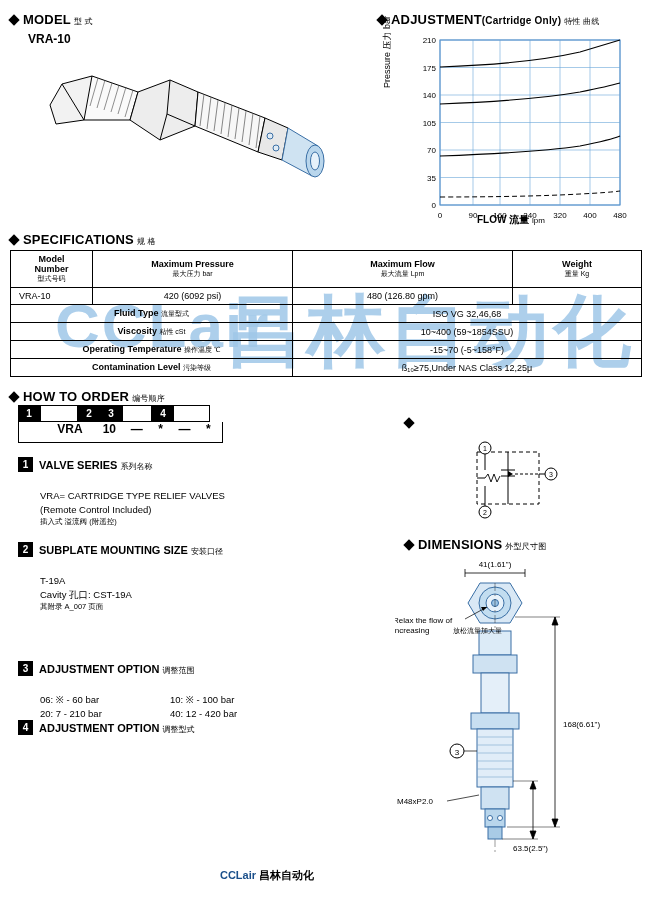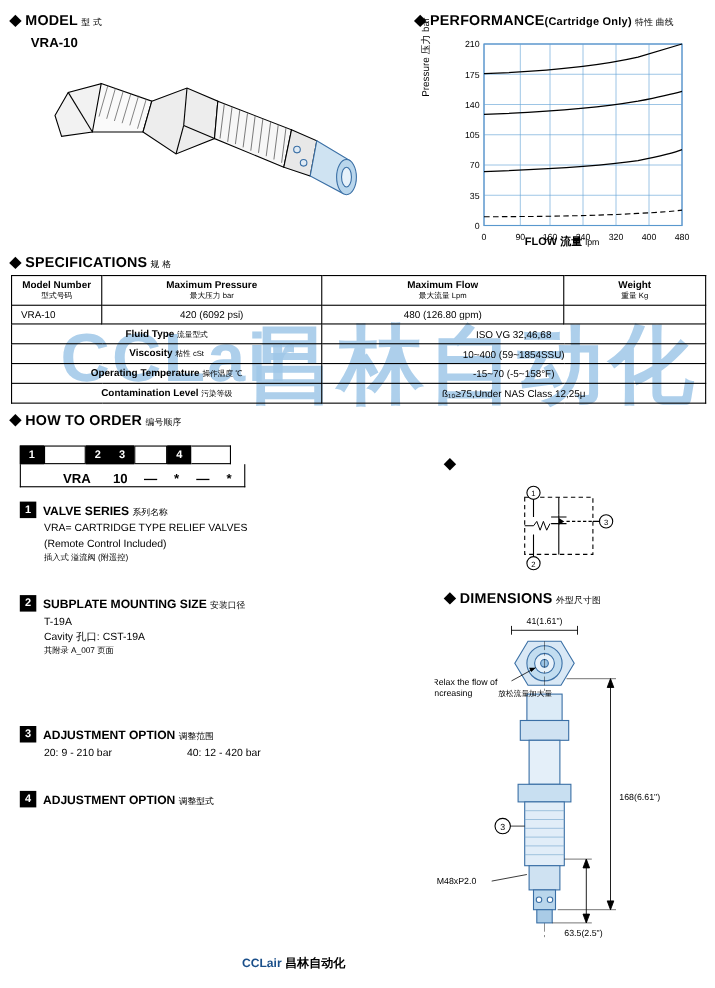--- a/index.html
+++ b/index.html
@@ -63,53 +63,53 @@
   }
   .axis-label-x .sm { font-size: 8px; font-weight: normal; }
 
   
   #spec-head { position: absolute; left: 10px; top: 230px; }
   #spec-table {
     position: absolute; left: 10px; top: 250px; width: 632px;
     border-collapse: collapse; font-size: 9px; background: transparent;
   }
   #spec-table td, #spec-table th {
-    border: 1px solid #000; text-align: center; padding: 3px 2px;
+    border: 1px solid #000; text-align: center; padding: 3px 20px;
     font-weight: normal;
   }
   #spec-table th { font-weight: bold; font-size: 9px; }
   #spec-table .lbl { font-weight: bold; }
   .cn-sm { font-size: 7px; font-weight: normal; }
 
   
-  #order-head { position: absolute; left: 10px; top: 373px; }
+  #order-head { position: absolute; left: 10px; top: 387px; }
   #order-box { position: absolute; left: 18px; top: 405px; width: 205px; }
   .ord-row1 { display: flex; height: 17px; }
   .ord-row1 div {
     border: 1px solid #000; background: #000; color: #fff;
     font-size: 10px; font-weight: bold;
     display: flex; align-items: center; justify-content: center;
   }
   .ord-row1 .num { width: 22px; }
   .ord-row1 .gap { background: #fff; border: 1px solid #000; color:#000; width: 38px; }
   .ord-row2 {
     display: flex; height: 21px; border: 1px solid #000; border-top: none;
-    align-items: flex-end; font-size: 12px; font-weight: bold; padding-left: 29px;
+    align-items: flex-start; font-size: 12px; font-weight: bold; padding-left: 29px;
   }
   .ord-row2 span { display: block; text-align: center; }
 
   .step-num {
     display: inline-flex; width: 15px; height: 15px;
     background: #000; color: #fff; font-size: 10px; font-weight: bold;
     align-items: center; justify-content: center;
     vertical-align: middle; margin-right: 6px;
   }
   .step-title { font-size: 11px; font-weight: bold; }
   .step-title .cn { font-size: 8px; font-weight: normal; text-align: center; }
-  .step-body { font-size: 9.5px; line-height: 1.45; margin-left: 22px; margin-top: 1px; }
+  .step-body { font-size: 9.5px; line-height: 1.45; margin-left: 22px; margin-top: 16px; }
   .step { position: absolute; left: 18px; }
   #step1 { top: 455px; }
   #step2 { top: 540px; }
   #step3 { top: 659px; }
   #step4 { top: 718px; }
   .tiny { font-size: 7.5px; }
 
   
   #cp-head { position: absolute; left: 405px; top: 413px; }
   #cp-fig { position: absolute; left: 455px; top: 440px; width: 120px; height: 80px; }
@@ -184,21 +184,21 @@
         <ellipse cx="295" cy="121" rx="9" ry="16" fill="#b9d6ec" stroke="#3a6fa5"></ellipse>
         <ellipse cx="295" cy="121" rx="4.5" ry="9" fill="#e6f1fa" stroke="#3a6fa5"></ellipse>
 
         <circle cx="250" cy="96" r="3" fill="#dfeaf4" stroke="#3a6fa5"></circle>
         <circle cx="256" cy="108" r="3" fill="#dfeaf4" stroke="#3a6fa5"></circle>
       </g>
     </svg>
   </div>
 
   <div id="perf-head">
-    <span class="diamond"></span><span class="sec-title"><span>PERFORMANCE</span><span class="sm">(Cartridge Only)</span><span class="cn">特性 曲线</span></span>
+    <span class="diamond"></span><span class="sec-title"><span>ADJUSTMENT</span><span class="sm">(Cartridge Only)</span><span class="cn">特性 曲线</span></span>
   </div>
 
   <div id="perf-chart">
     <div class="axis-label-y">Pressure  压力 bar</div>
     <div class="axis-label-x">
       <span>FLOW 流量</span>
       <span class="sm">lpm</span>
     </div>
     <svg width="260" height="205" viewBox="0 0 260 205">
 
@@ -351,21 +351,25 @@
       <div>T-19A</div>
       <div>Cavity 孔口: CST-19A</div>
       <div class="tiny">其附录 A_007 页面</div>
     </div>
   </div>
 
   <div class="step" id="step3">
     <span class="step-num">3</span><span class="step-title"><span>ADJUSTMENT OPTION</span> <span class="cn">调整范围</span></span>
     <div class="step-body">
       <div style="display:flex">
-        <span style="width:130px">20:  9 - 210 bar</span>
+        <span style="width:130px">06:  ※ - 60 bar</span>
+        <span>10: ※ - 100 bar</span>
+      </div>
+      <div style="display:flex">
+        <span style="width:130px">20:  7 - 210 bar</span>
         <span>40: 12 - 420 bar</span>
       </div>
     </div>
   </div>
 
   <div class="step" id="step4">
     <span class="step-num">4</span><span class="step-title"><span>ADJUSTMENT OPTION</span> <span class="cn">调整型式</span></span>
   </div>
 
   <div id="cp-head">

